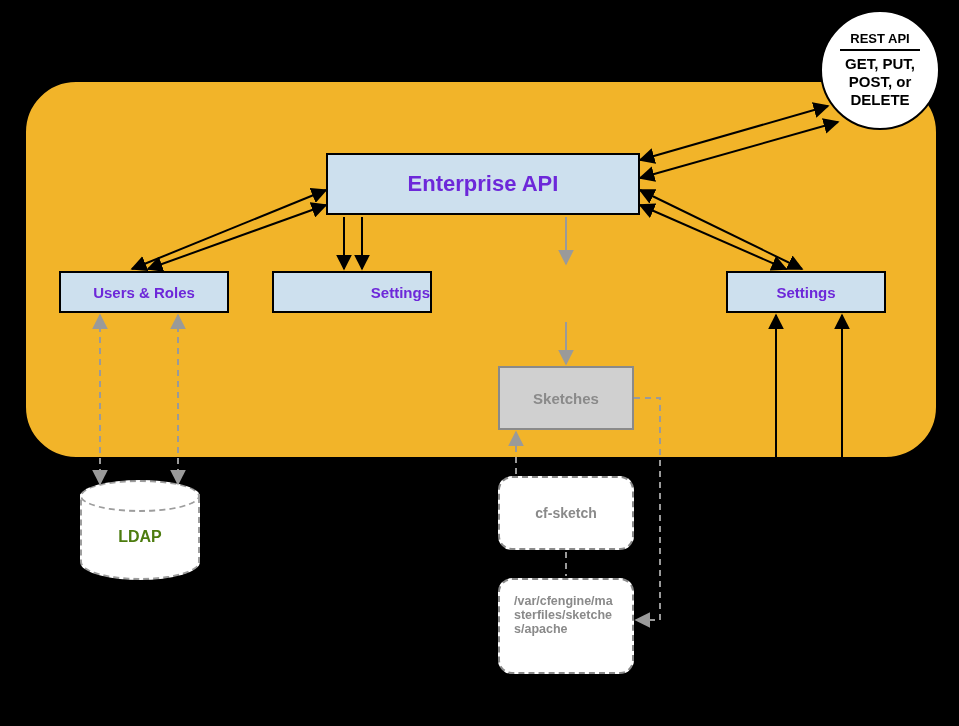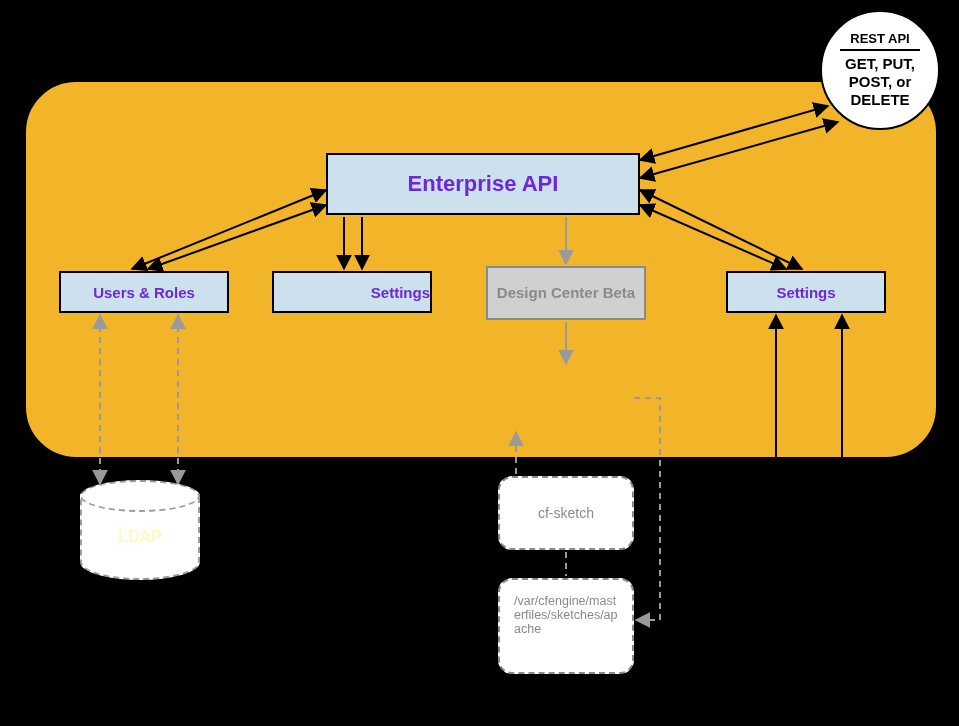--- a/index.html
+++ b/index.html
@@ -41,21 +41,21 @@
   .box.grey {
     background: #d0d0d0;
     color: #8a8a8a;
     border-color: #8a8a8a;
   }
   .box.dashed {
     background: #fff;
     border: 2px dashed #8a8a8a;
     color: #8a8a8a;
     border-radius: 14px;
-    font-weight: normal;
+    font-weight: bold;
   }
   .circle {
     position: absolute;
     width: 120px;
     height: 120px;
     background: #fff;
     border: 2px solid #000;
     border-radius: 50%;
     box-sizing: border-box;
     display: flex;
@@ -113,21 +113,21 @@
   .cyl .label {
     position: absolute;
     width: 100%;
     top: 48px;
     text-align: center;
     font-weight: bold;
     font-size: 16px;
   }
   .ldap-cyl .body { border-style: dashed; border-color:#9d9d9d; }
   .ldap-cyl .top { border-style: dashed; border-color:#9d9d9d; }
-  .ldap-cyl .label { color:#fef9c3; }
+  .ldap-cyl .label { color:#4d7c0f; }
 
   svg.arrows {
     position: absolute;
     left: 0; top: 0;
     width: 959px; height: 726px;
     pointer-events: none;
   }
 </style>
 </head>
 <body>
@@ -146,28 +146,28 @@
 </div>
 
 <div class="box" style="left:59px; top:271px; width:170px; height:42px; font-size:15px;">
   <span>Users &amp; Roles</span>
 </div>
 
 <div class="box" style="left:272px; top:271px; width:160px; height:42px; font-size:15px;justify-content:flex-end;">
   <span>Settings</span>
 </div>
 
-<div class="box grey" style="left:486px; top:266px; width:160px; height:54px; font-size:15px; line-height:1.2;">
-  <span>Design Center Beta</span>
-</div>
 
 <div class="box" style="left:726px; top:271px; width:160px; height:42px; font-size:15px;">
   <span>Settings</span>
 </div>
 
+<div class="box grey" style="left:498px; top:366px; width:136px; height:64px; font-size:15px;">
+  <span>Sketches</span>
+</div>
 
 <div class="box dashed" style="left:498px; top:476px; width:136px; height:74px; font-size:14px;">
   <span>cf-sketch</span>
 </div>
 
 <div class="box dashed" style="left:498px; top:578px; width:136px; height:96px; font-size:12.5px; padding:14px; text-align:left; justify-content:flex-start; align-items:flex-start; word-break:break-all;">
   <span style="width:100%;">/var/cfengine/masterfiles/sketches/apache</span>
 </div>
 
 <div class="cyl ldap-cyl" style="left:80px; top:480px;">

